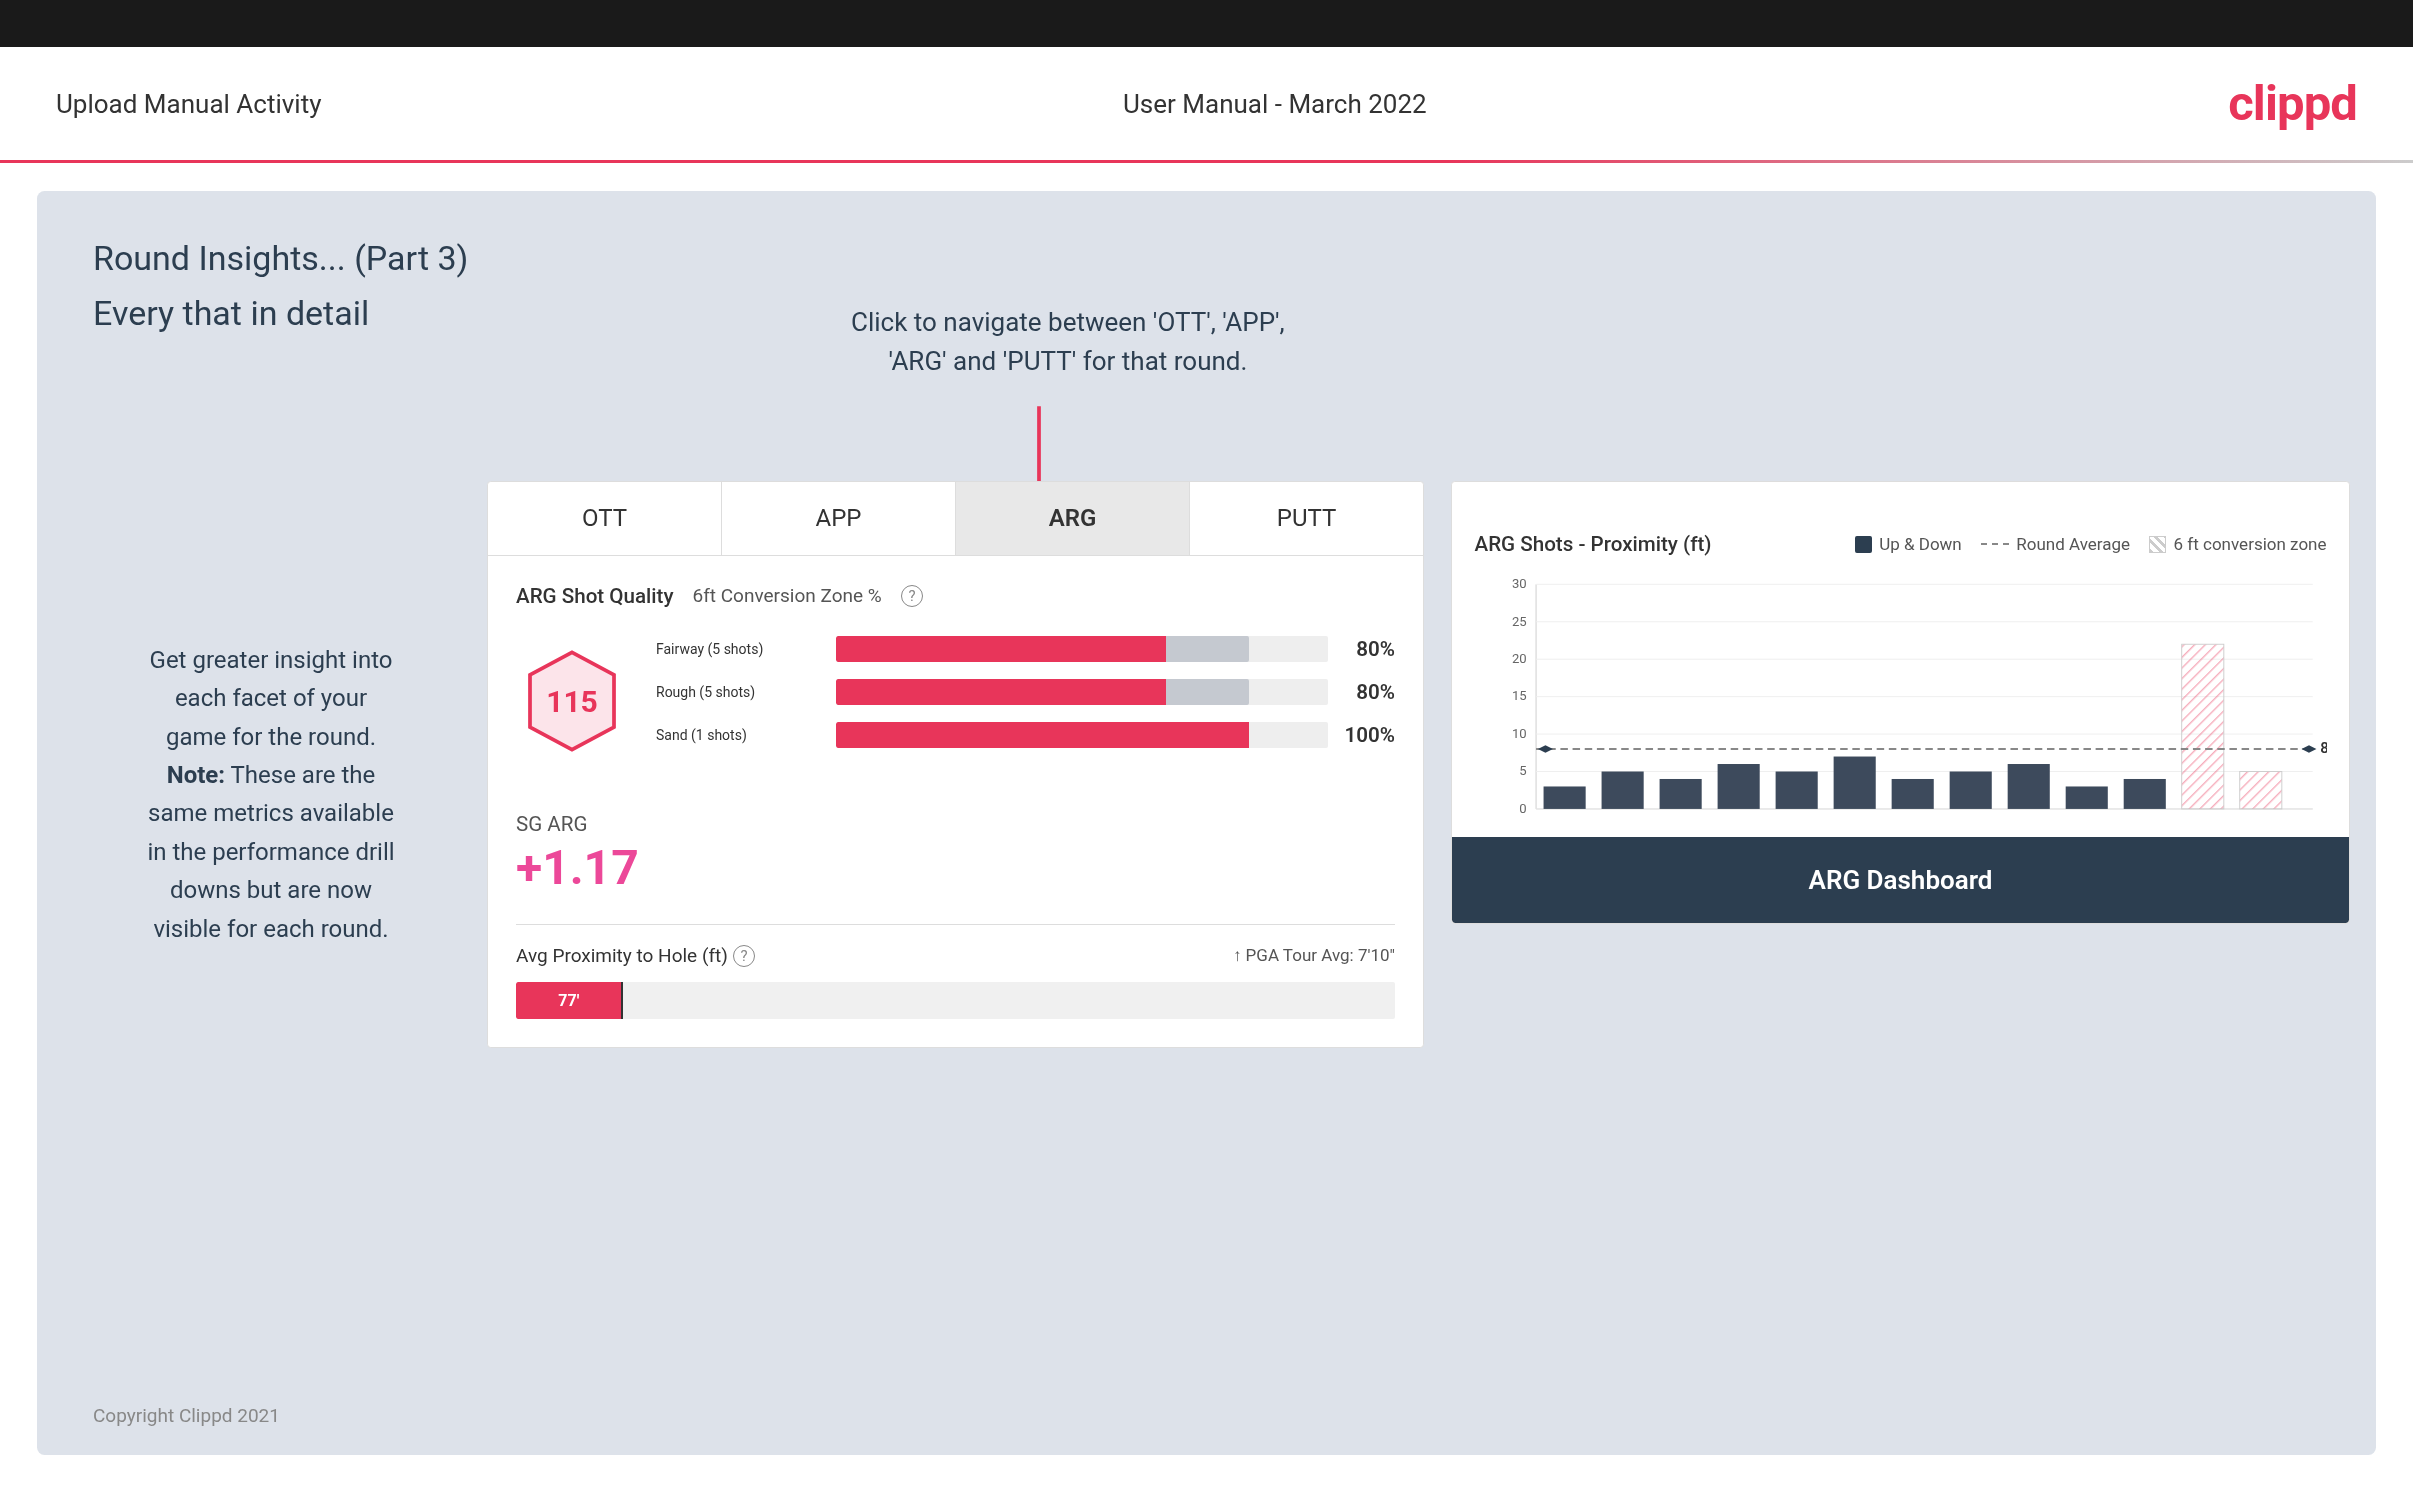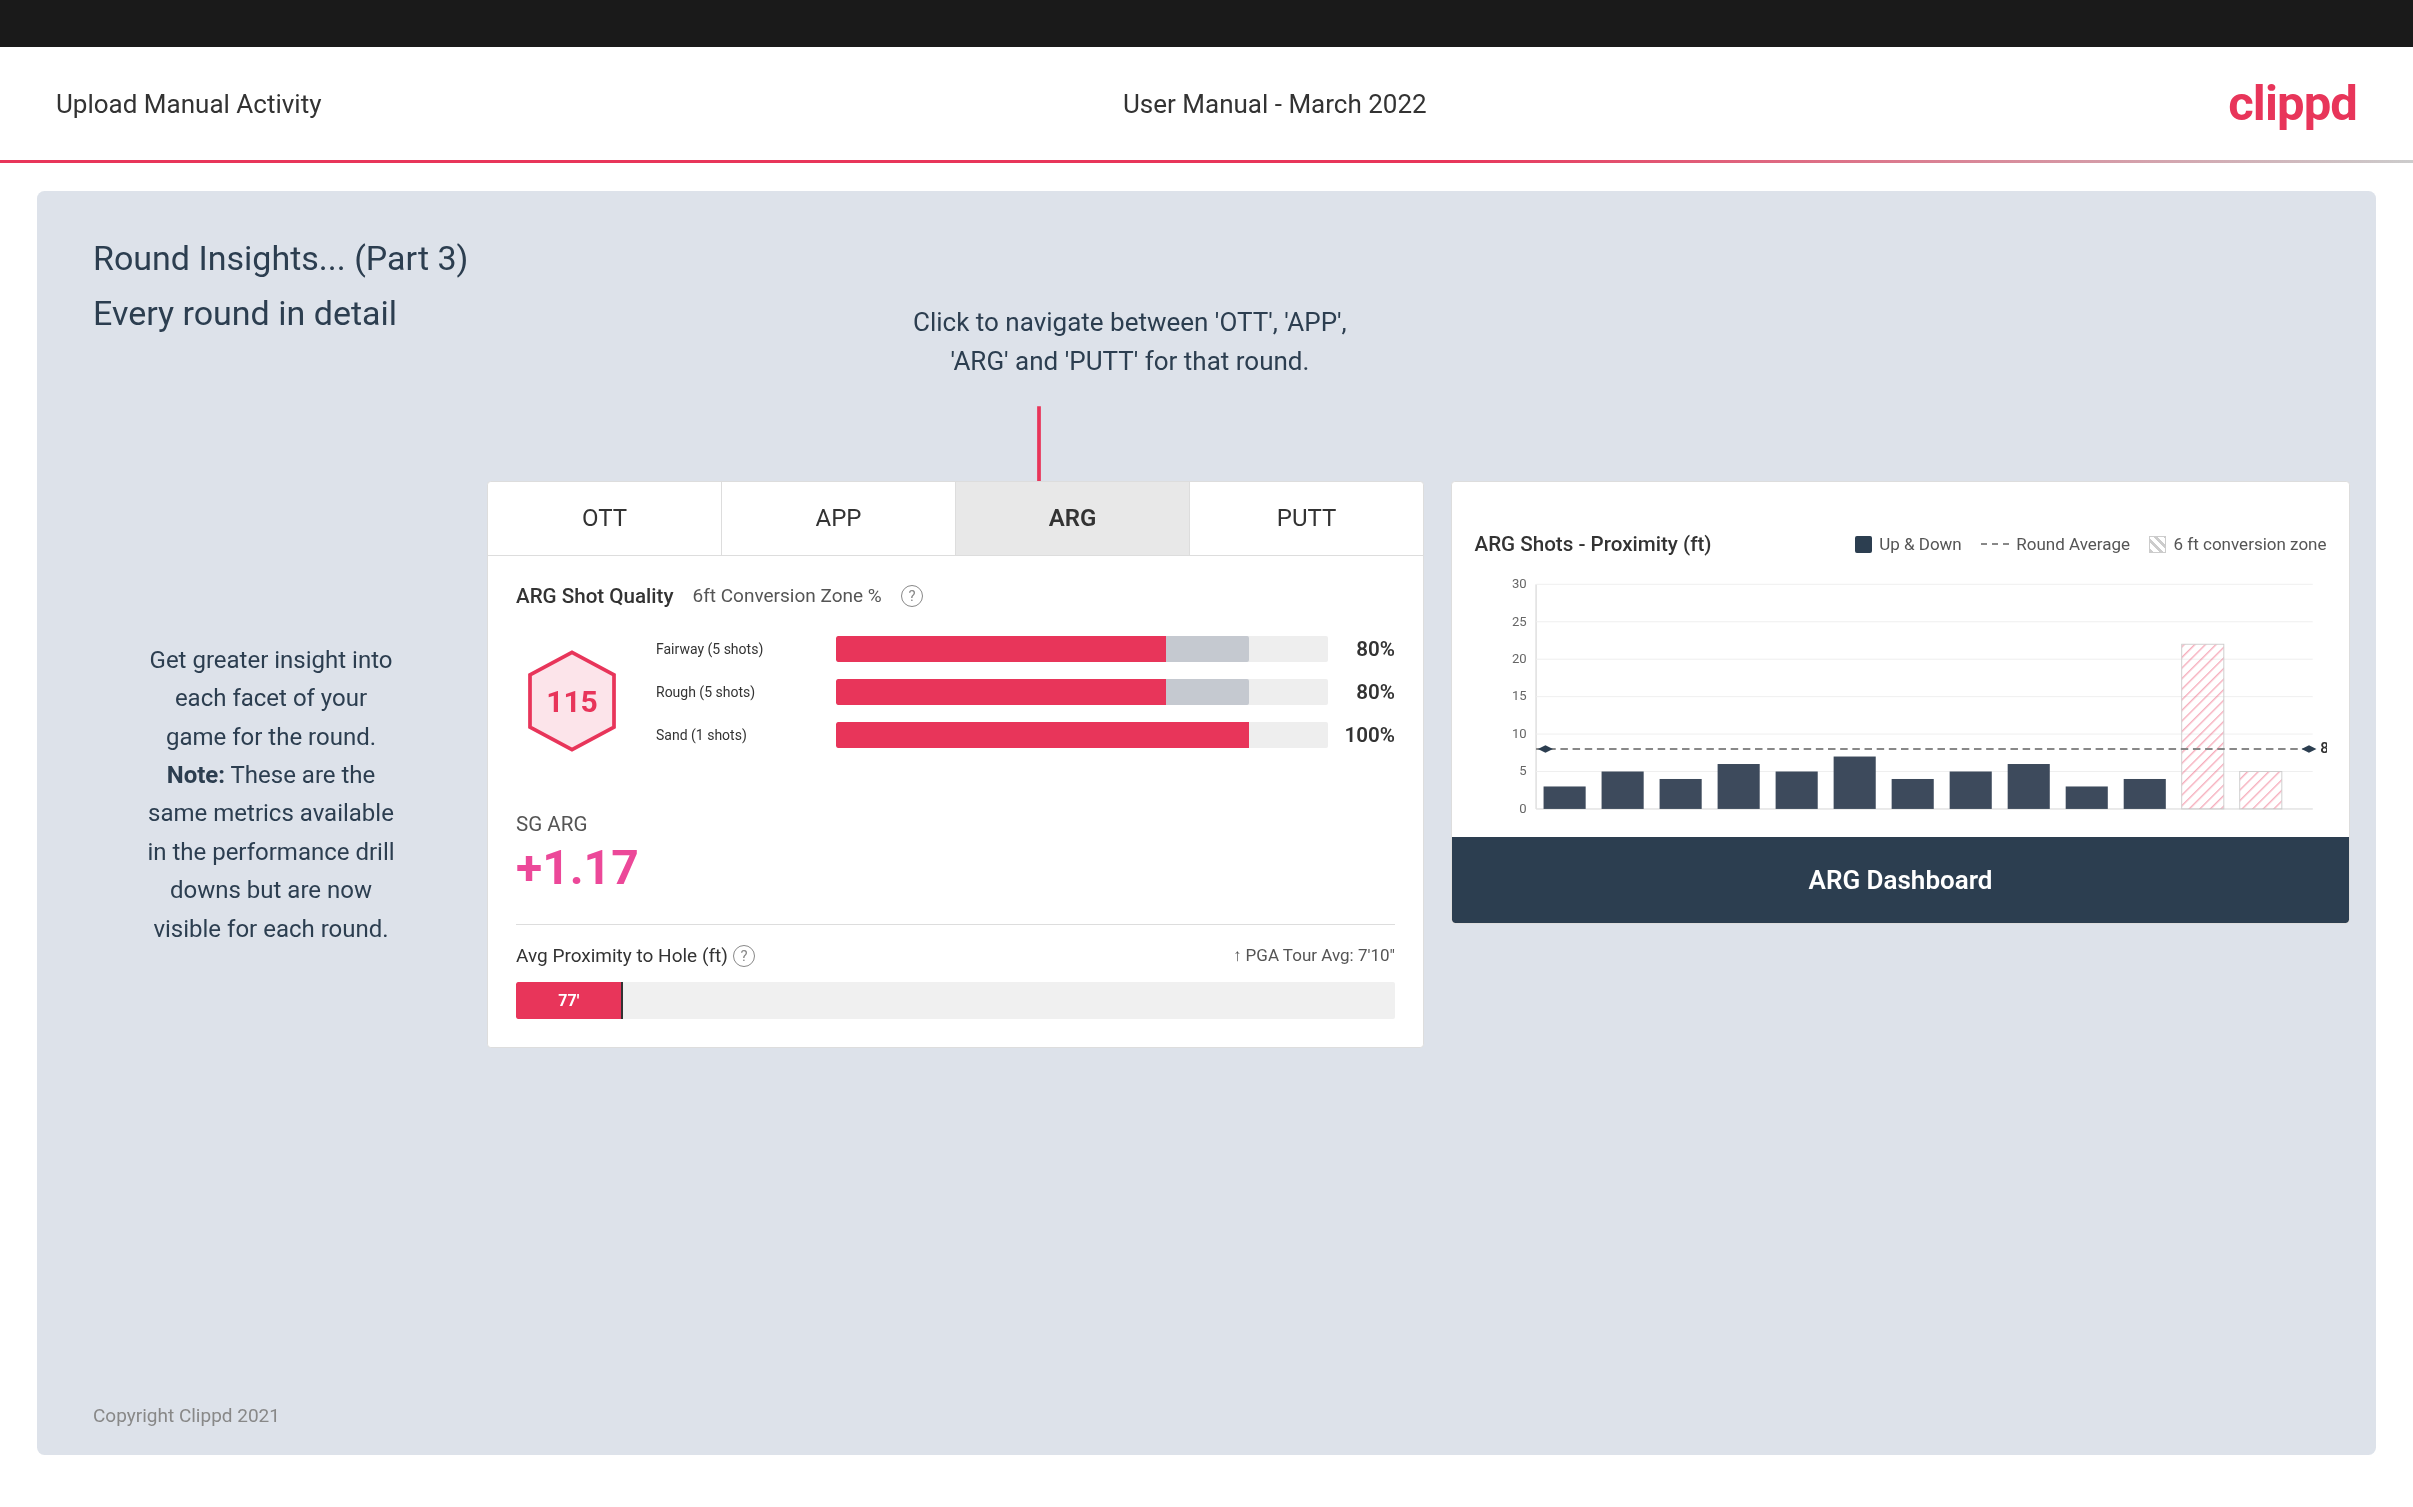--- a/index.html
+++ b/index.html
@@ -92,21 +92,21 @@
     }
 
     .description-box .note-bold {
       font-weight: 700;
     }
 
     
     .nav-hint {
       position: absolute;
       top: 112px;
-      left: 876px;
+      left: 814px;
       text-align: center;
       font-size: 26px;
       color: #2c3e50;
       line-height: 1.5;
     }
 
     
     .arrow-container {
       position: absolute;
       top: 215px;
@@ -455,21 +455,21 @@
   <div class="header-right">
     <span class="logo">clippd</span>
   </div>
 </div>
 
 <div class="divider"></div>
 
 <div class="main-content">
 
   <div class="page-title">Round Insights... (Part 3)</div>
-  <div class="page-subtitle">Every round in detail</div>
+  <div class="page-subtitle">Every that in detail</div>
 
   <div class="description-box">
     <span>Get greater insight into</span><br>
     <span>each facet of your</span><br>
     <span>game for the round.</span><br>
     <span class="note-bold">Note:</span><span> These are the</span><br>
     <span>same metrics available</span><br>
     <span>in the performance drill</span><br>
     <span>downs but are now</span><br>
     <span>visible for each round.</span>

